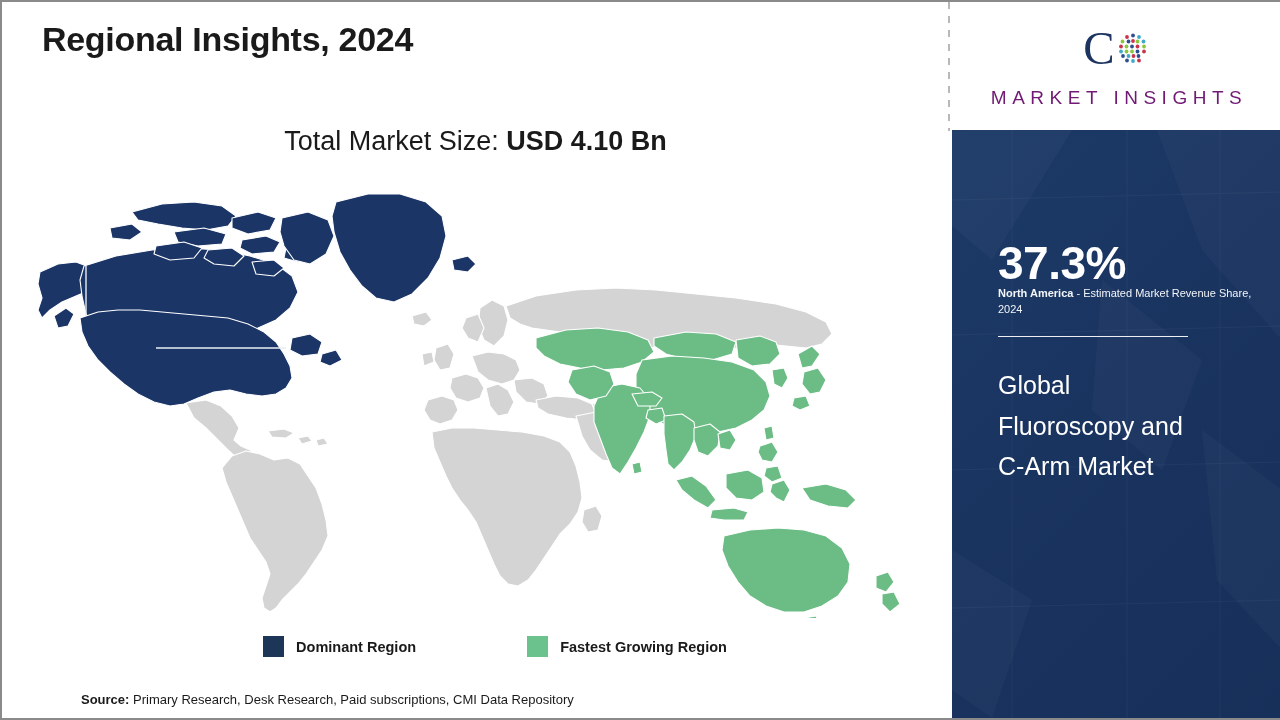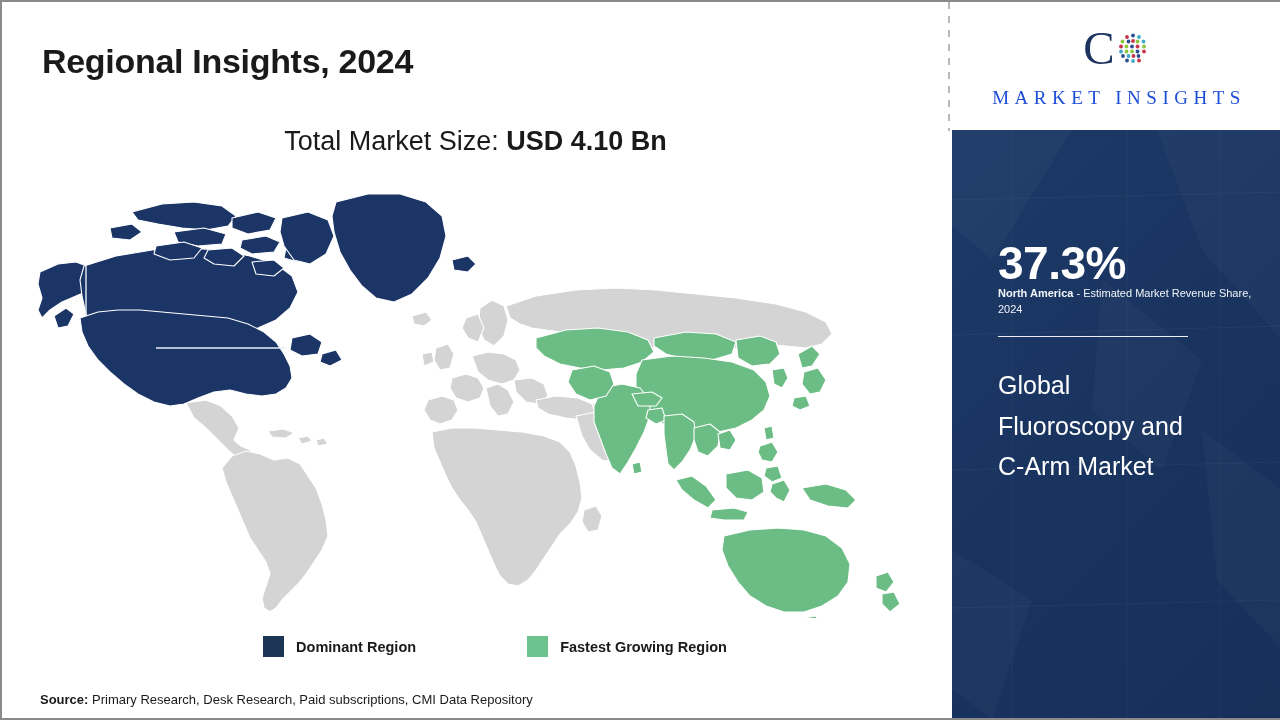--- a/index.html
+++ b/index.html
@@ -23,21 +23,21 @@
   }
 
   
   #left-panel {
     position: absolute;
     left: 0; top: 0;
     width: 947px; height: 716px;
   }
   #page-title {
     position: absolute;
-    left: 40px; top: 40px;
+    left: 40px; top: 18px;
     font-size: 34px;
     font-weight: bold;
     color: #1a1a1a;
     letter-spacing: -0.3px;
     white-space: nowrap;
   }
   #market-size-line {
     position: absolute;
     left: 0; top: 124px;
     width: 947px;
@@ -85,21 +85,21 @@
   }
 
   
   #source-note {
     position: absolute;
     left: 38px; top: 690px;
     font-size: 13px;
     color: #1a1a1a;
     white-space: nowrap;
   }
-  #source-note .src-label { font-weight: bold; }
+  #source-note .src-label { font-weight: bold; margin-left: 41px; }
 
   
   #vertical-divider {
     position: absolute;
     left: 946px; top: 0;
     width: 2px; height: 129px;
     background-image: linear-gradient(to bottom, #b8b8b8 0 7px, transparent 7px 14px);
     background-size: 2px 14px;
   }
 
@@ -133,23 +133,23 @@
     display: inline-block;
   }
   #logo-rest {
     font-family: "Liberation Serif", serif;
     font-size: 47px;
     color: #1d3461;
     line-height: 1;
     letter-spacing: 0.5px;
   }
   #logo-sub {
-    font-family: Liberation Serif, serif;
+    font-family: Liberation Sans, sans-serif;
     font-size: 19px;
-    color: #1d4ed8;
+    color: #701a75;
     letter-spacing: 5.5px;
     margin-top: 14px;
     padding-left: 4px;
   }
 
   #stat-panel {
     position: absolute;
     left: 950px; top: 128px;
     width: 330px; height: 588px;
     background: linear-gradient(135deg, #1c3a67 0%, #1a3460 45%, #16305a 100%);

